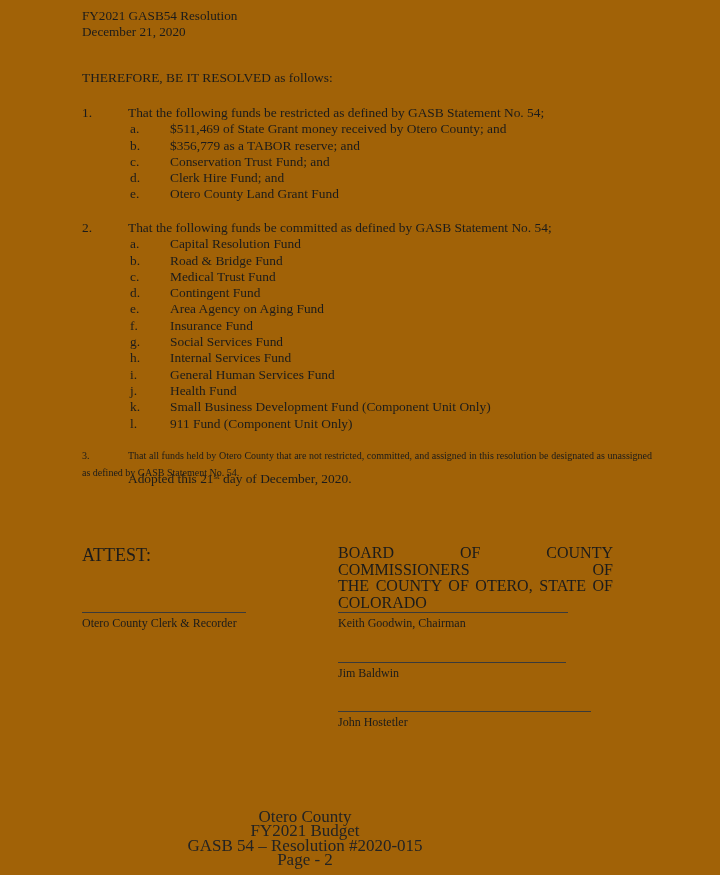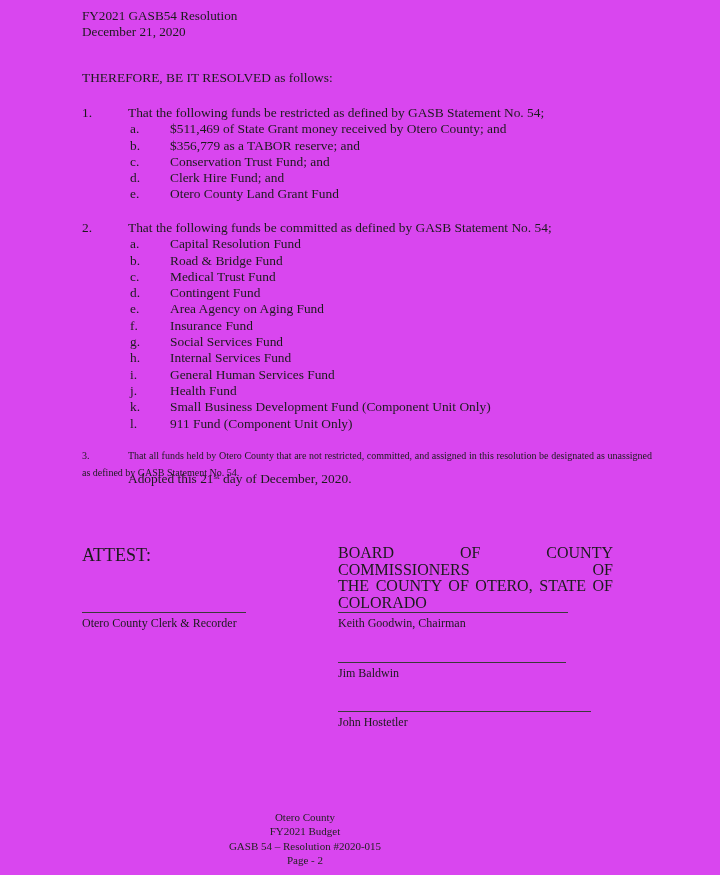--- a/index.html
+++ b/index.html
@@ -5,21 +5,21 @@
 <style>
   html, body {
     margin: 0;
     padding: 0;
     background: #ffffff;
   }
   .page {
     position: relative;
     width: 720px;
     height: 875px;
-    background: #d946ef;
+    background: #a16207;
     overflow: hidden;
     font-family: "Liberation Serif", "DejaVu Serif", serif;
     color: #1b1b1b;
     -webkit-font-smoothing: antialiased;
   }
 
   
   .doc-header {
     position: absolute;
     left: 82px;
@@ -130,21 +130,21 @@
 
   
   .footer {
     position: absolute;
     left: 0;
     top: 810px;
     width: 594px;
     padding-left: 16px;
     box-sizing: border-box;
     text-align: center;
-    font-size: 11px;
+    font-size: 17px;
     line-height: 14.4px;
     color: #232323;
   }
   .footer div { white-space: pre; }
 </style>
 </head>
 <body>
 
 <div class="page">
 

